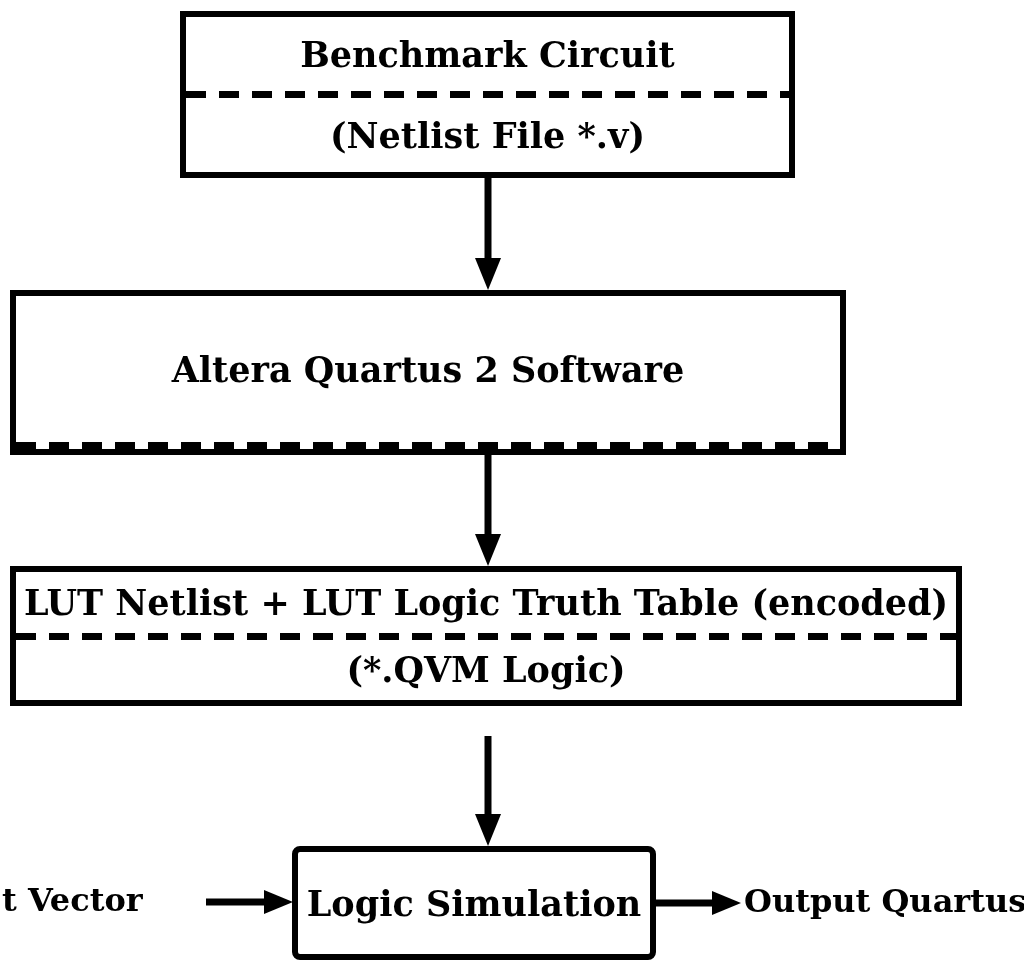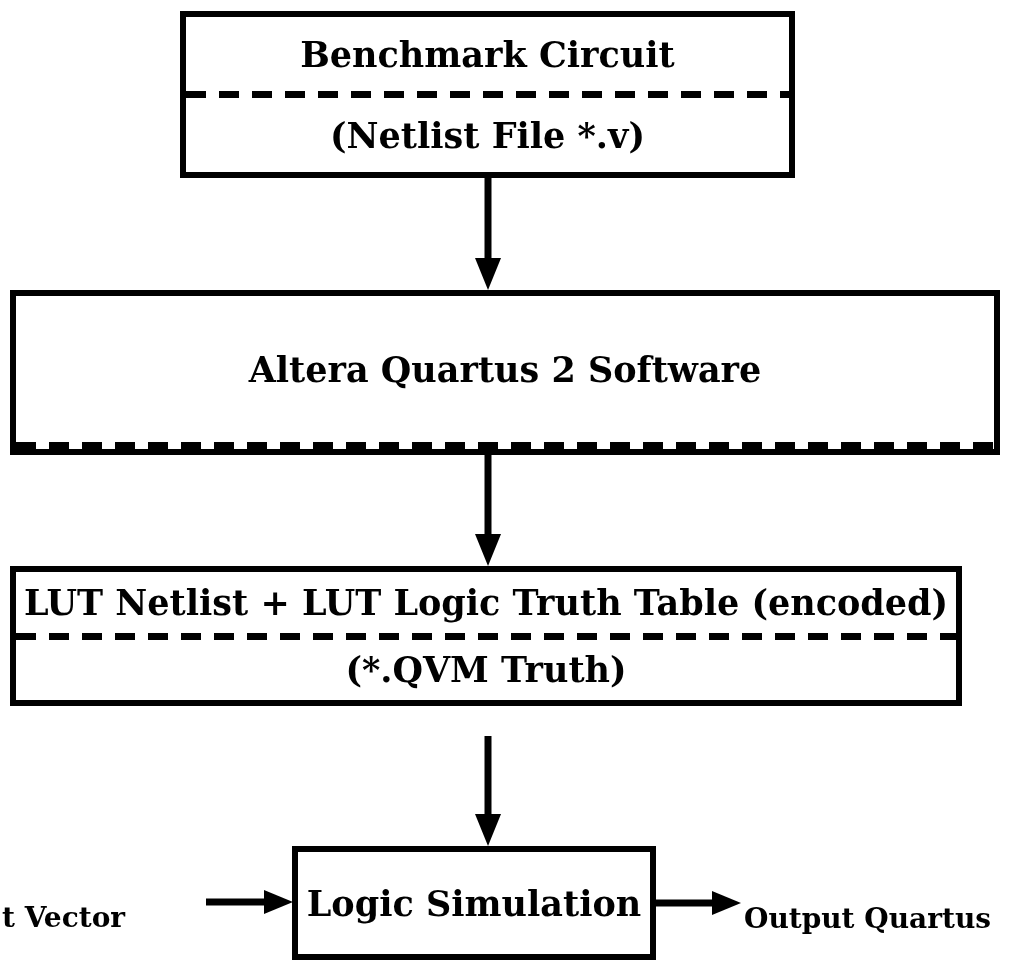--- a/index.html
+++ b/index.html
@@ -34,32 +34,32 @@
     height:7px;
     width:100%;
     background:repeating-linear-gradient(90deg, var(--ink) 0 20px, transparent 20px 33px);
   }
   .single {
     align-items:center;
     justify-content:center;
     flex-direction:row;
     font-size:35px;
     white-space:nowrap;
+    border-radius:8px;
   }
   #box-benchmark { left:180px; top:11px;  width:615px; height:167px; }
-  #box-quartus   { left:10px;  top:290px; width:990px; height:165px;text-align:center; }
+  #box-quartus   { left:10px;  top:290px; width:836px; height:165px;text-align:center; }
   #box-lut       { left:10px;  top:566px; width:952px; height:140px; }
   #box-sim       { left:292px; top:846px; width:364px; height:114px; }
 
   .edge-label {
     position:absolute;
-    font-size:28px;
+    font-size:32px;
     white-space:nowrap;
     line-height:1;
-    margin-top:20px;
   }
   #label-input  { left:2px;   top:884px; }
   #label-output { left:744px; top:885px; }
 
   svg.arrows { position:absolute; left:0; top:0; width:1024px; height:968px; pointer-events:none; }
 </style>
 </head>
 <body>
 
 <div class="canvas">
@@ -71,21 +71,21 @@
   </div>
 
   <div class="flowbox" id="box-quartus">
     <div class="half">Altera Quartus 2 Software</div>
     <div class="dash-divider"></div>
   </div>
 
   <div class="flowbox" id="box-lut">
     <div class="half">LUT Netlist + LUT Logic Truth Table (encoded)</div>
     <div class="dash-divider"></div>
-    <div class="half">(*.QVM Truth)</div>
+    <div class="half">(*.QVM Logic)</div>
   </div>
 
   <div class="flowbox single" id="box-sim">
     <div>Logic Simulation</div>
   </div>
 
   <div class="edge-label" id="label-input">t Vector</div>
   <div class="edge-label" id="label-output">Output Quartus</div>
 
   <svg class="arrows" viewBox="0 0 1024 968">

